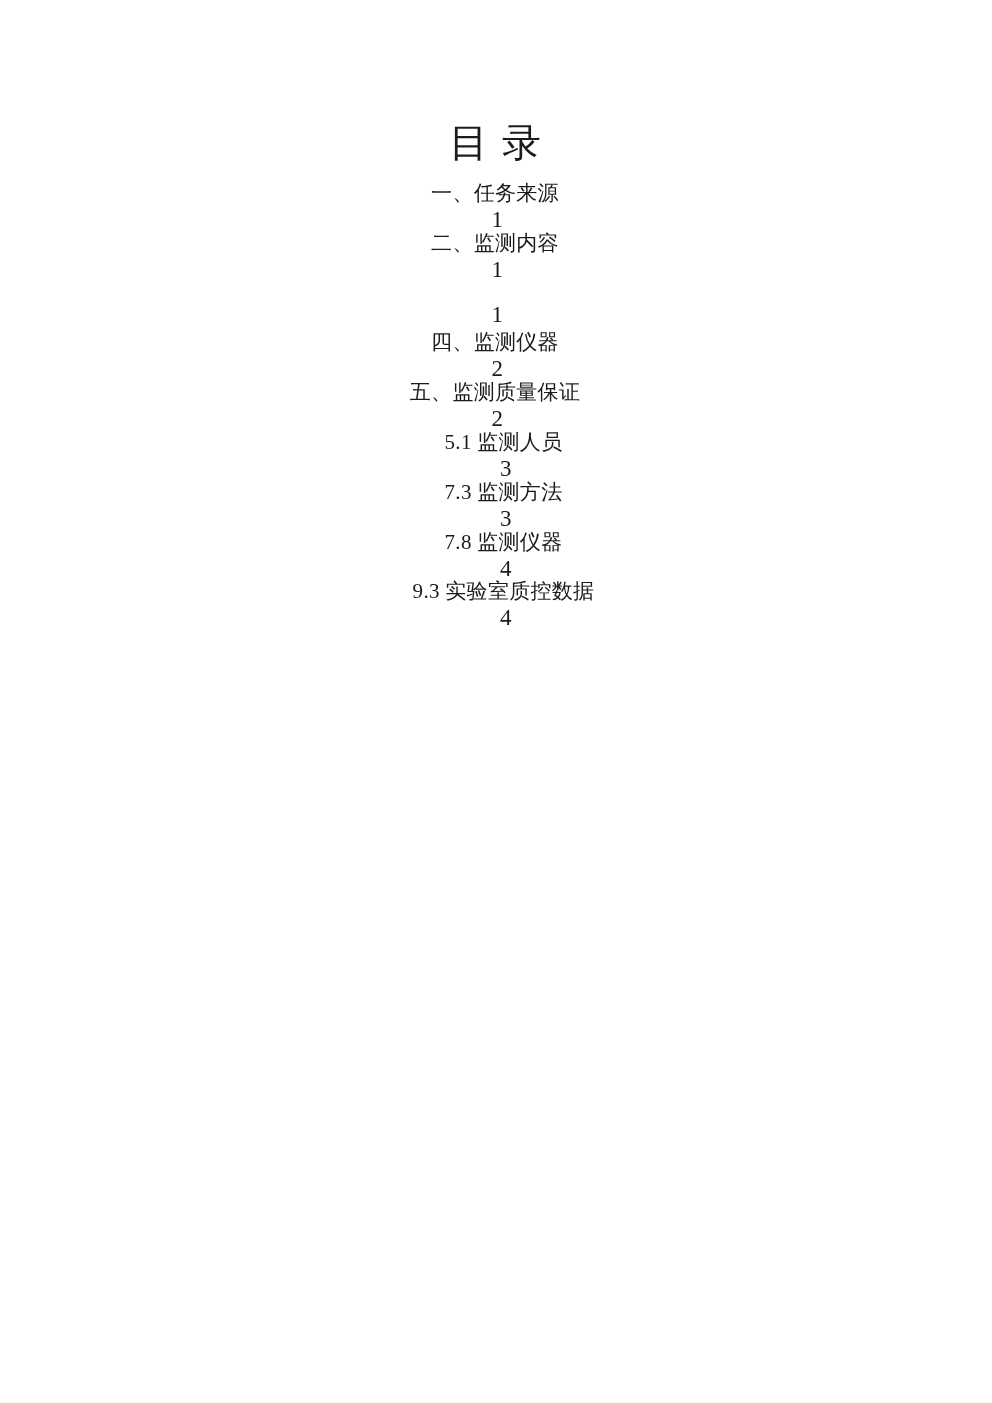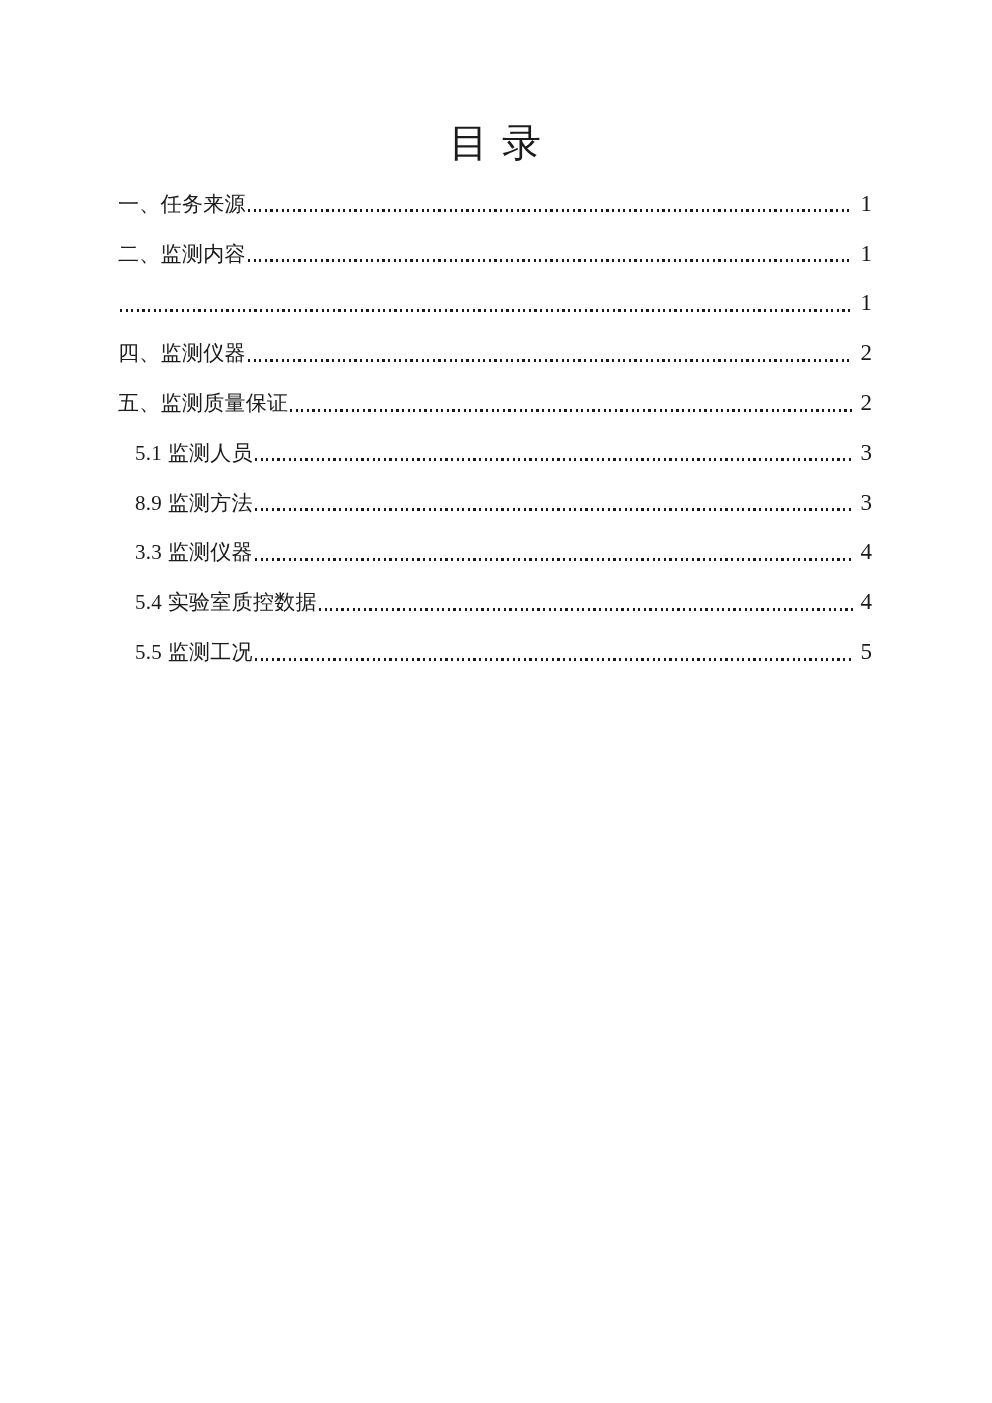--- a/index.html
+++ b/index.html
@@ -32,20 +32,21 @@
     top: 179px;
     left: 118px;
     right: 120px;
   }
   .toc-row {
     height: 49.8px;
     display: flex;
     align-items: center;
     font-size: 21px;
     white-space: nowrap;
+    flex-direction: column;
   }
   .toc-row.level-2 {
     padding-left: 17px;
   }
   .toc-label {
     flex: 0 0 auto;
     letter-spacing: 0.3px;
   }
   .toc-leader {
     flex: 1 1 auto;
@@ -98,34 +99,29 @@
       <span class="toc-label">五、监测质量保证</span>
       <span class="toc-leader"></span>
       <span class="toc-page">2</span>
     </div>
       <div class="toc-row level-2">
       <span class="toc-label">5.1 监测人员</span>
       <span class="toc-leader"></span>
       <span class="toc-page">3</span>
     </div>
       <div class="toc-row level-2">
-      <span class="toc-label">8.9 监测方法</span>
+      <span class="toc-label">7.3 监测方法</span>
       <span class="toc-leader"></span>
       <span class="toc-page">3</span>
     </div>
       <div class="toc-row level-2">
-      <span class="toc-label">3.3 监测仪器</span>
+      <span class="toc-label">7.8 监测仪器</span>
       <span class="toc-leader"></span>
       <span class="toc-page">4</span>
     </div>
       <div class="toc-row level-2">
-      <span class="toc-label">5.4 实验室质控数据</span>
+      <span class="toc-label">9.3 实验室质控数据</span>
       <span class="toc-leader"></span>
       <span class="toc-page">4</span>
-    </div>
-      <div class="toc-row level-2">
-      <span class="toc-label">5.5 监测工况</span>
-      <span class="toc-leader"></span>
-      <span class="toc-page">5</span>
     </div>
     </div>
 
 </div>
 
 </body></html>

